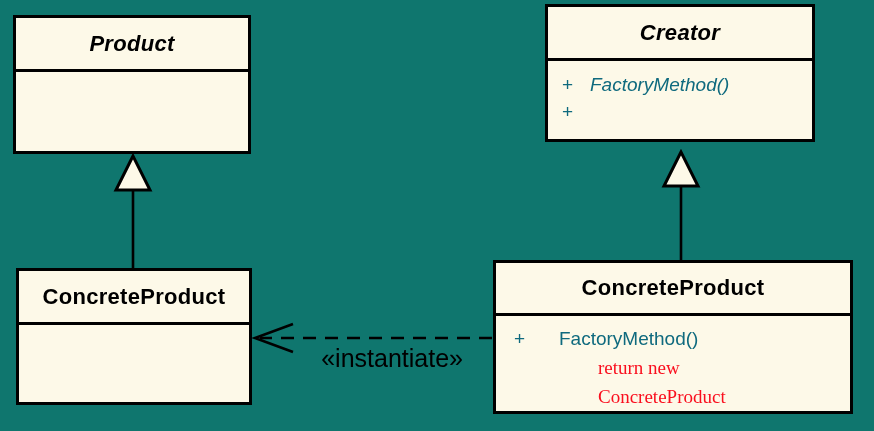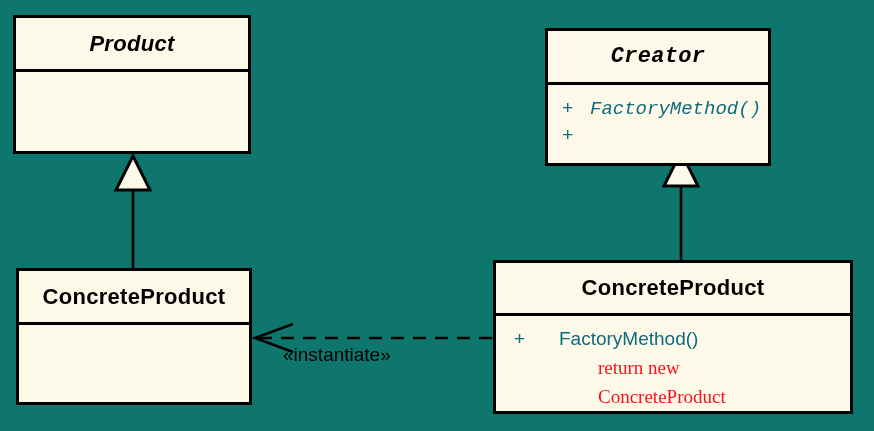--- a/index.html
+++ b/index.html
@@ -25,21 +25,21 @@
   .method-row .vis{flex:0 0 auto;text-align:left;}
   .method-row.italic .sig{font-style:italic;}
   #box-creator .class-body{padding:10px 0 0 14px;}
   #box-creator .method-row{height:27px;}
   #box-creator .vis{width:28px;}
   #box-concrete-creator .class-body{padding:8px 0 0 18px;}
   #box-concrete-creator .method-row{height:29px;}
   #box-concrete-creator .vis{width:45px;}
   .note-line{margin-left:84px;height:29px;display:flex;align-items:center;color:#fa0f1e;font-family:Liberation Serif, serif;}
   .edge-label{
-    position:absolute;font-size:19px;color:#000000;text-align:left;
+    position:absolute;font-size:25px;color:#000000;text-align:right;
   }
 </style>
 </head>
 <body>
 
 <div class="canvas">
 
   <svg class="connectors" width="874" height="431" viewBox="0 0 874 431">
     <g>
       <line x1="133" y1="268" x2="133" y2="189"></line>
@@ -53,21 +53,21 @@
       <line class="dashed" x1="492" y1="338" x2="260" y2="338"></line>
       <polyline points="293,324 255,338 293,352"></polyline>
     </g>
   </svg>
 
   <div class="class-box" id="box-product" style="left:13px;top:15px;width:238px;height:139px;">
     <div class="class-header abstract" style="height:54px;">Product</div>
     <div class="class-body"></div>
   </div>
 
-  <div class="class-box" id="box-creator" style="left:545px;top:28px;width:226px;height:138px;font-family:Liberation Mono, monospace;">
+  <div class="class-box" id="box-creator" style="left:545px;top:4px;width:270px;height:138px;">
     <div class="class-header abstract" style="height:54px;">Creator</div>
     <div class="class-body">
       <div class="method-row italic">
         <span class="vis">+</span>
         <span class="sig">FactoryMethod()</span>
       </div>
       <div class="method-row">
         <span class="vis">+</span>
       </div>
     </div>

